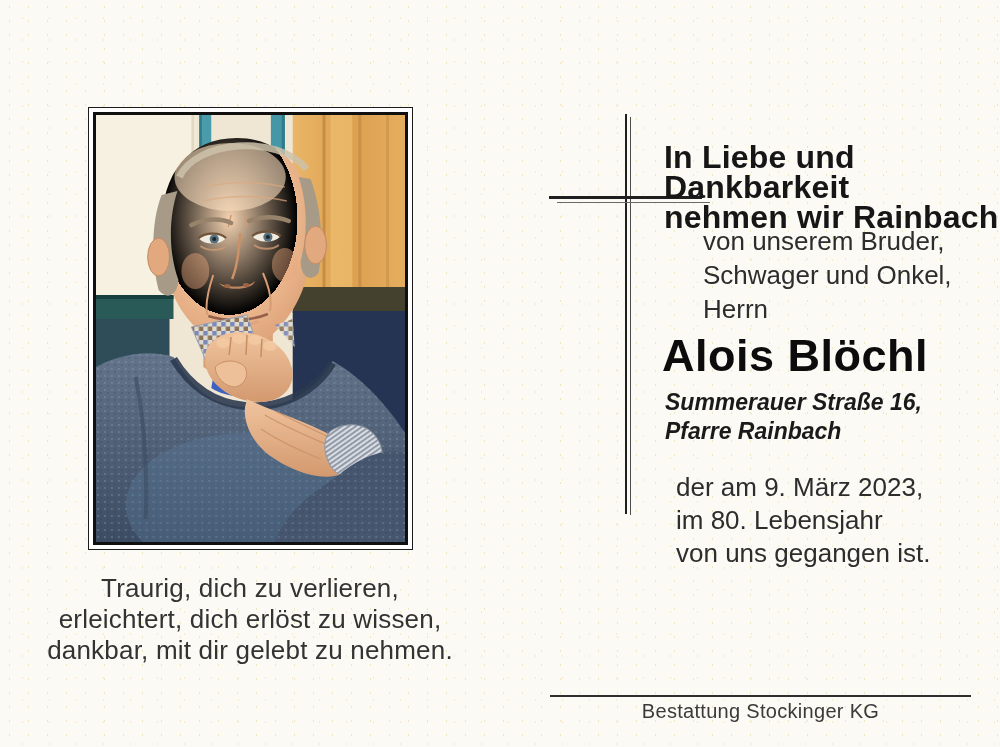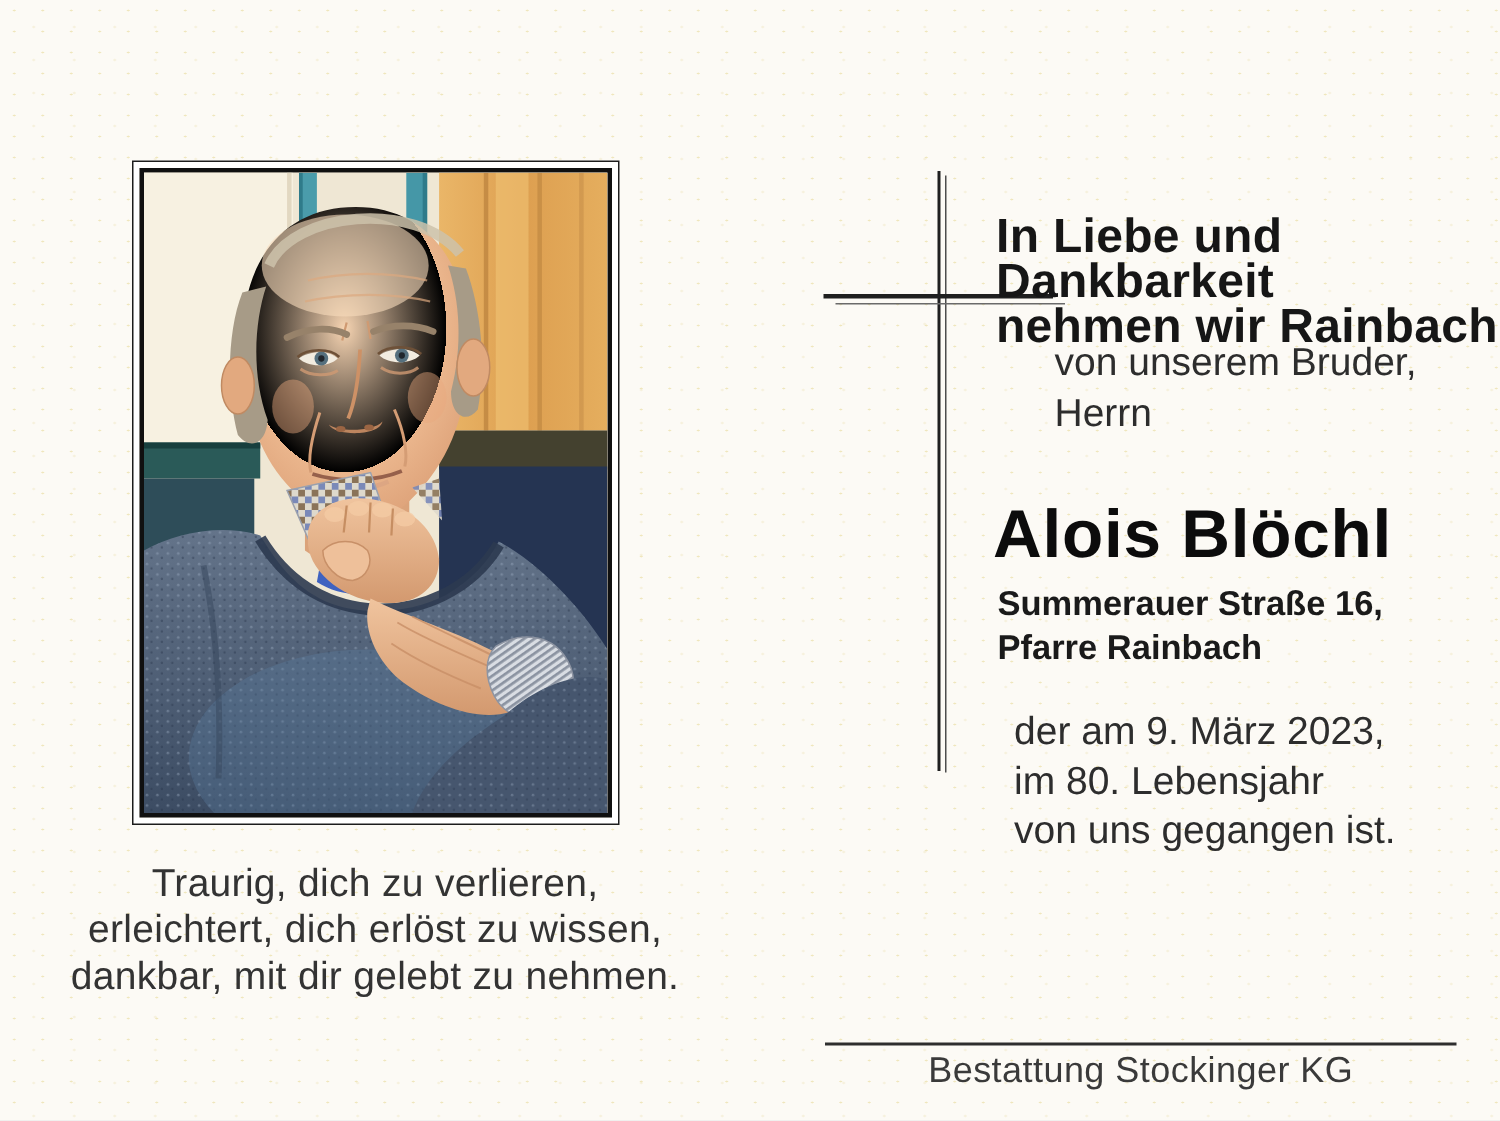--- a/index.html
+++ b/index.html
@@ -48,30 +48,30 @@
   .intro-block{
     position:absolute;left:664px;top:224px;
     font-size:26px;line-height:34px;color:#2d2d2d;margin-left:39px;
   }
   .name-line{
     position:absolute;left:662px;top:330px;
     font-size:45px;font-weight:700;letter-spacing:0.5px;color:#0c0c0c;
   }
   .address-block{
     position:absolute;left:665px;top:388px;
-    font-size:23px;font-weight:700;line-height:29px;color:#1a1a1a;
+    font-size:23px;font-weight:700;font-style:italic;line-height:29px;color:#1a1a1a;
   }
   .death-block{
     position:absolute;left:676px;top:471px;
     font-size:26px;line-height:33px;color:#2d2d2d;
   }
   .footer-rule{position:absolute;left:550px;top:695px;width:421px;height:2px;background:#2e2e2e;}
   .footer-text{
     position:absolute;left:550px;top:700px;width:421px;
-    text-align:center;font-size:24px;color:#3a3a3a;letter-spacing:0.3px;
+    text-align:center;font-size:20px;color:#3a3a3a;letter-spacing:0.3px;
   }
 </style>
 </head>
 <body>
 
 <div class="card">
 
   <figure class="photo-frame">
     <div class="photo-inner">
       <svg viewBox="0 0 311 427" preserveAspectRatio="none" xmlns="http://www.w3.org/2000/svg">
@@ -221,20 +221,21 @@
     <div class="cross-line cross-h2"></div>
   </div>
 
   <div class="header-block">
     <div>In Liebe und Dankbarkeit</div>
     <div>nehmen wir Rainbach</div>
   </div>
 
   <div class="intro-block">
     <div>von unserem Bruder,</div>
+    <div>Schwager und Onkel,</div>
     <div>Herrn</div>
   </div>
 
   <div class="name-line">Alois Blöchl</div>
 
   <div class="address-block">
     <div>Summerauer Straße 16,</div>
     <div>Pfarre Rainbach</div>
   </div>
 

